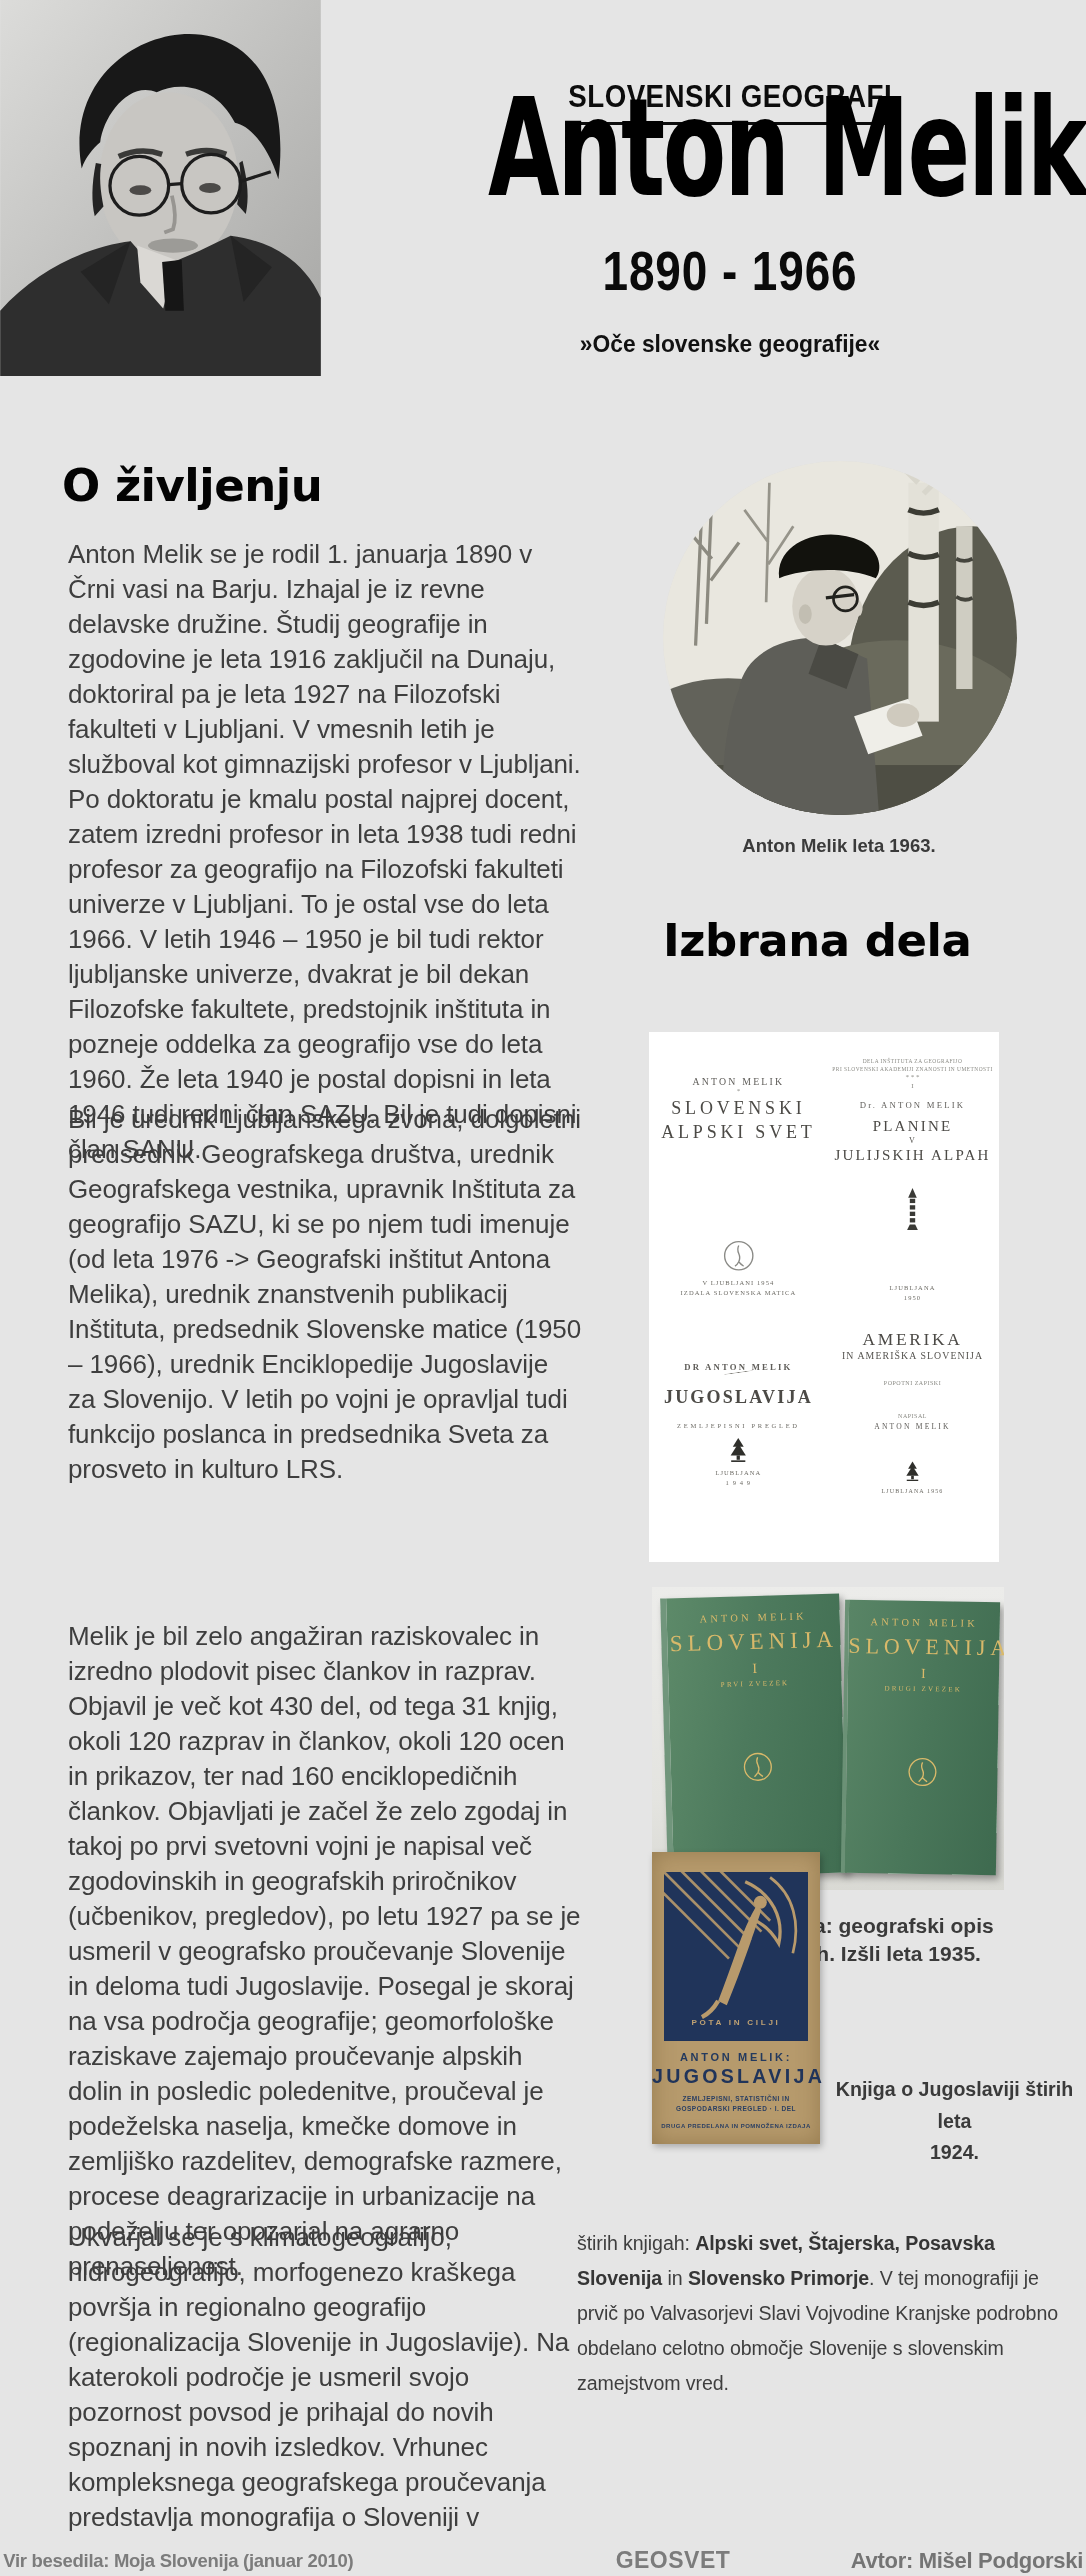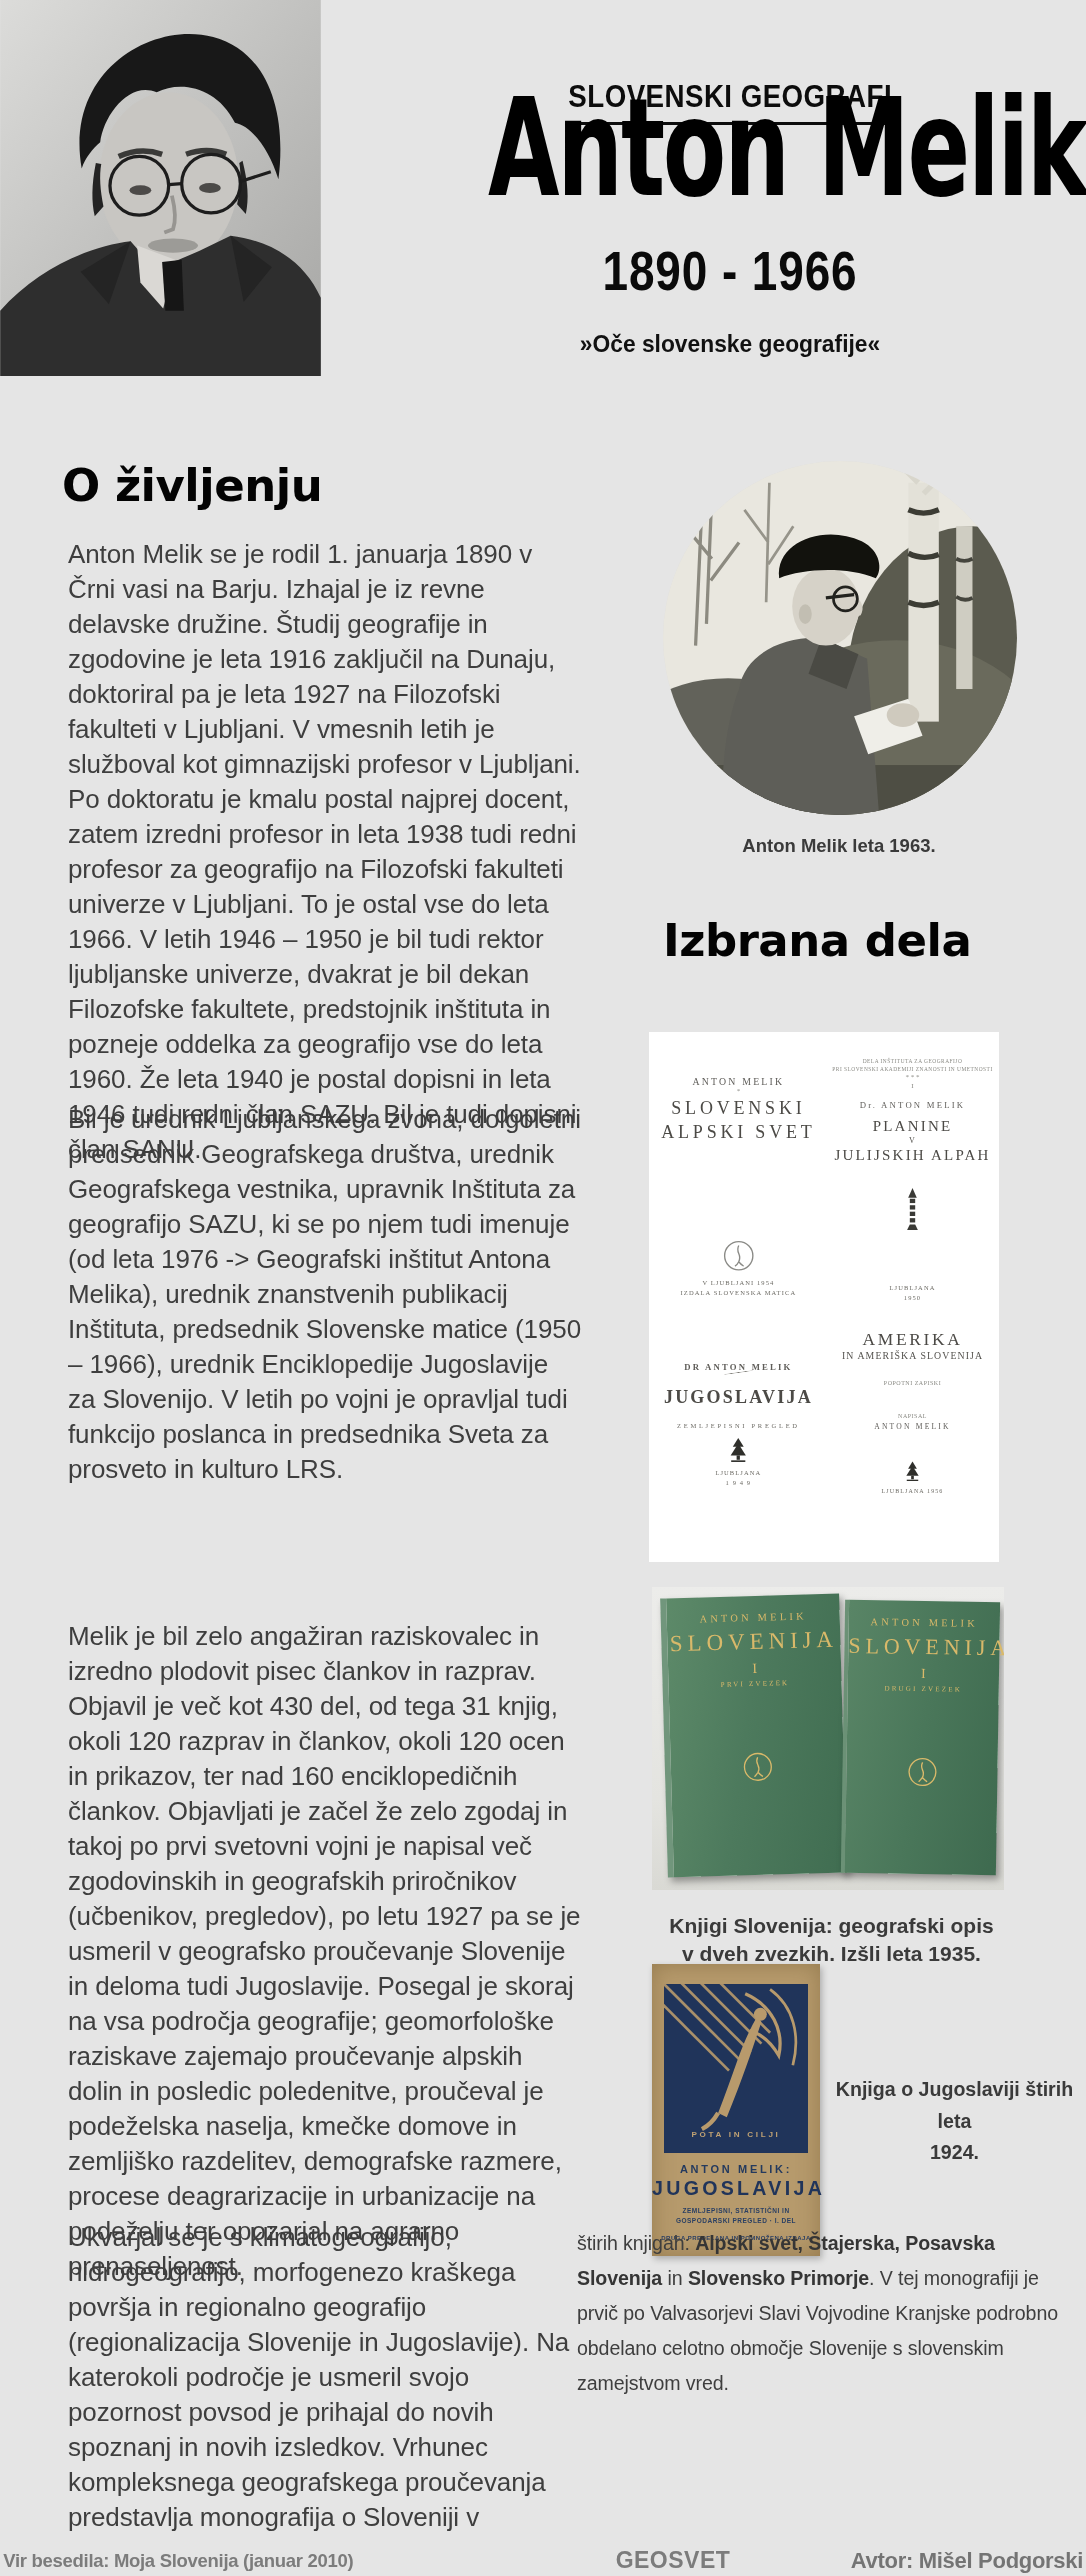--- a/index.html
+++ b/index.html
@@ -65,21 +65,21 @@
   #gbook2{left:191px;top:14px;width:151px;height:273px;transform:rotate(.9deg);
           background:linear-gradient(100deg,#598566 0%,#4a775a 50%,#3e6a4f 100%);
           border-left:4.3px solid #6b9176;}
   .gbook .ga{margin-top:16.3px;font-size:10.3px;letter-spacing:3.3px;}
   .gbook .gt{margin-top:5.4px;font-size:23px;letter-spacing:4.9px;}
   .gbook .gv{margin-top:6.5px;font-size:14px;}
   .gbook .gp{margin-top:3.3px;font-size:7px;letter-spacing:2.2px;}
   .gbook svg{display:block;margin:64px auto 0 auto;}
 
   
-  .cover{position:absolute;left:652px;top:1964px;width:168px;height:292px;background:#b69a6c;
+  .cover{position:absolute;left:652px;top:1852px;width:168px;height:292px;background:#b69a6c;
          box-shadow:inset 0 0 22px rgba(90,65,25,.35), 2.2px 3.3px 6.5px rgba(0,0,0,.25);
          text-align:center;font-family:"Liberation Sans",sans-serif;}
   .cover .panel{position:absolute;left:12px;top:19.6px;width:144px;height:169px;background:#20345a;overflow:hidden;}
   .cover .art-text{position:absolute;left:0;bottom:14px;width:100%;text-align:center;
                    color:#bfa173;font-size:8.1px;letter-spacing:2.7px;font-weight:700;}
   .cov-auth{position:absolute;top:199px;width:100%;color:#243a5e;font-weight:700;font-size:11px;letter-spacing:2.7px;}
   .cov-title{position:absolute;top:213px;width:100%;color:#20345a;font-weight:700;font-size:19.6px;letter-spacing:3.3px;}
   .cov-s1{position:absolute;top:243px;width:100%;color:#2a3f63;font-weight:700;font-size:6.5px;letter-spacing:0.5px;}
   .cov-s2{position:absolute;top:253px;width:100%;color:#2a3f63;font-weight:700;font-size:6.5px;letter-spacing:0.5px;}
   .cov-ed{position:absolute;top:271px;width:100%;color:#2a3f63;font-weight:700;font-size:6px;letter-spacing:0.5px;}

